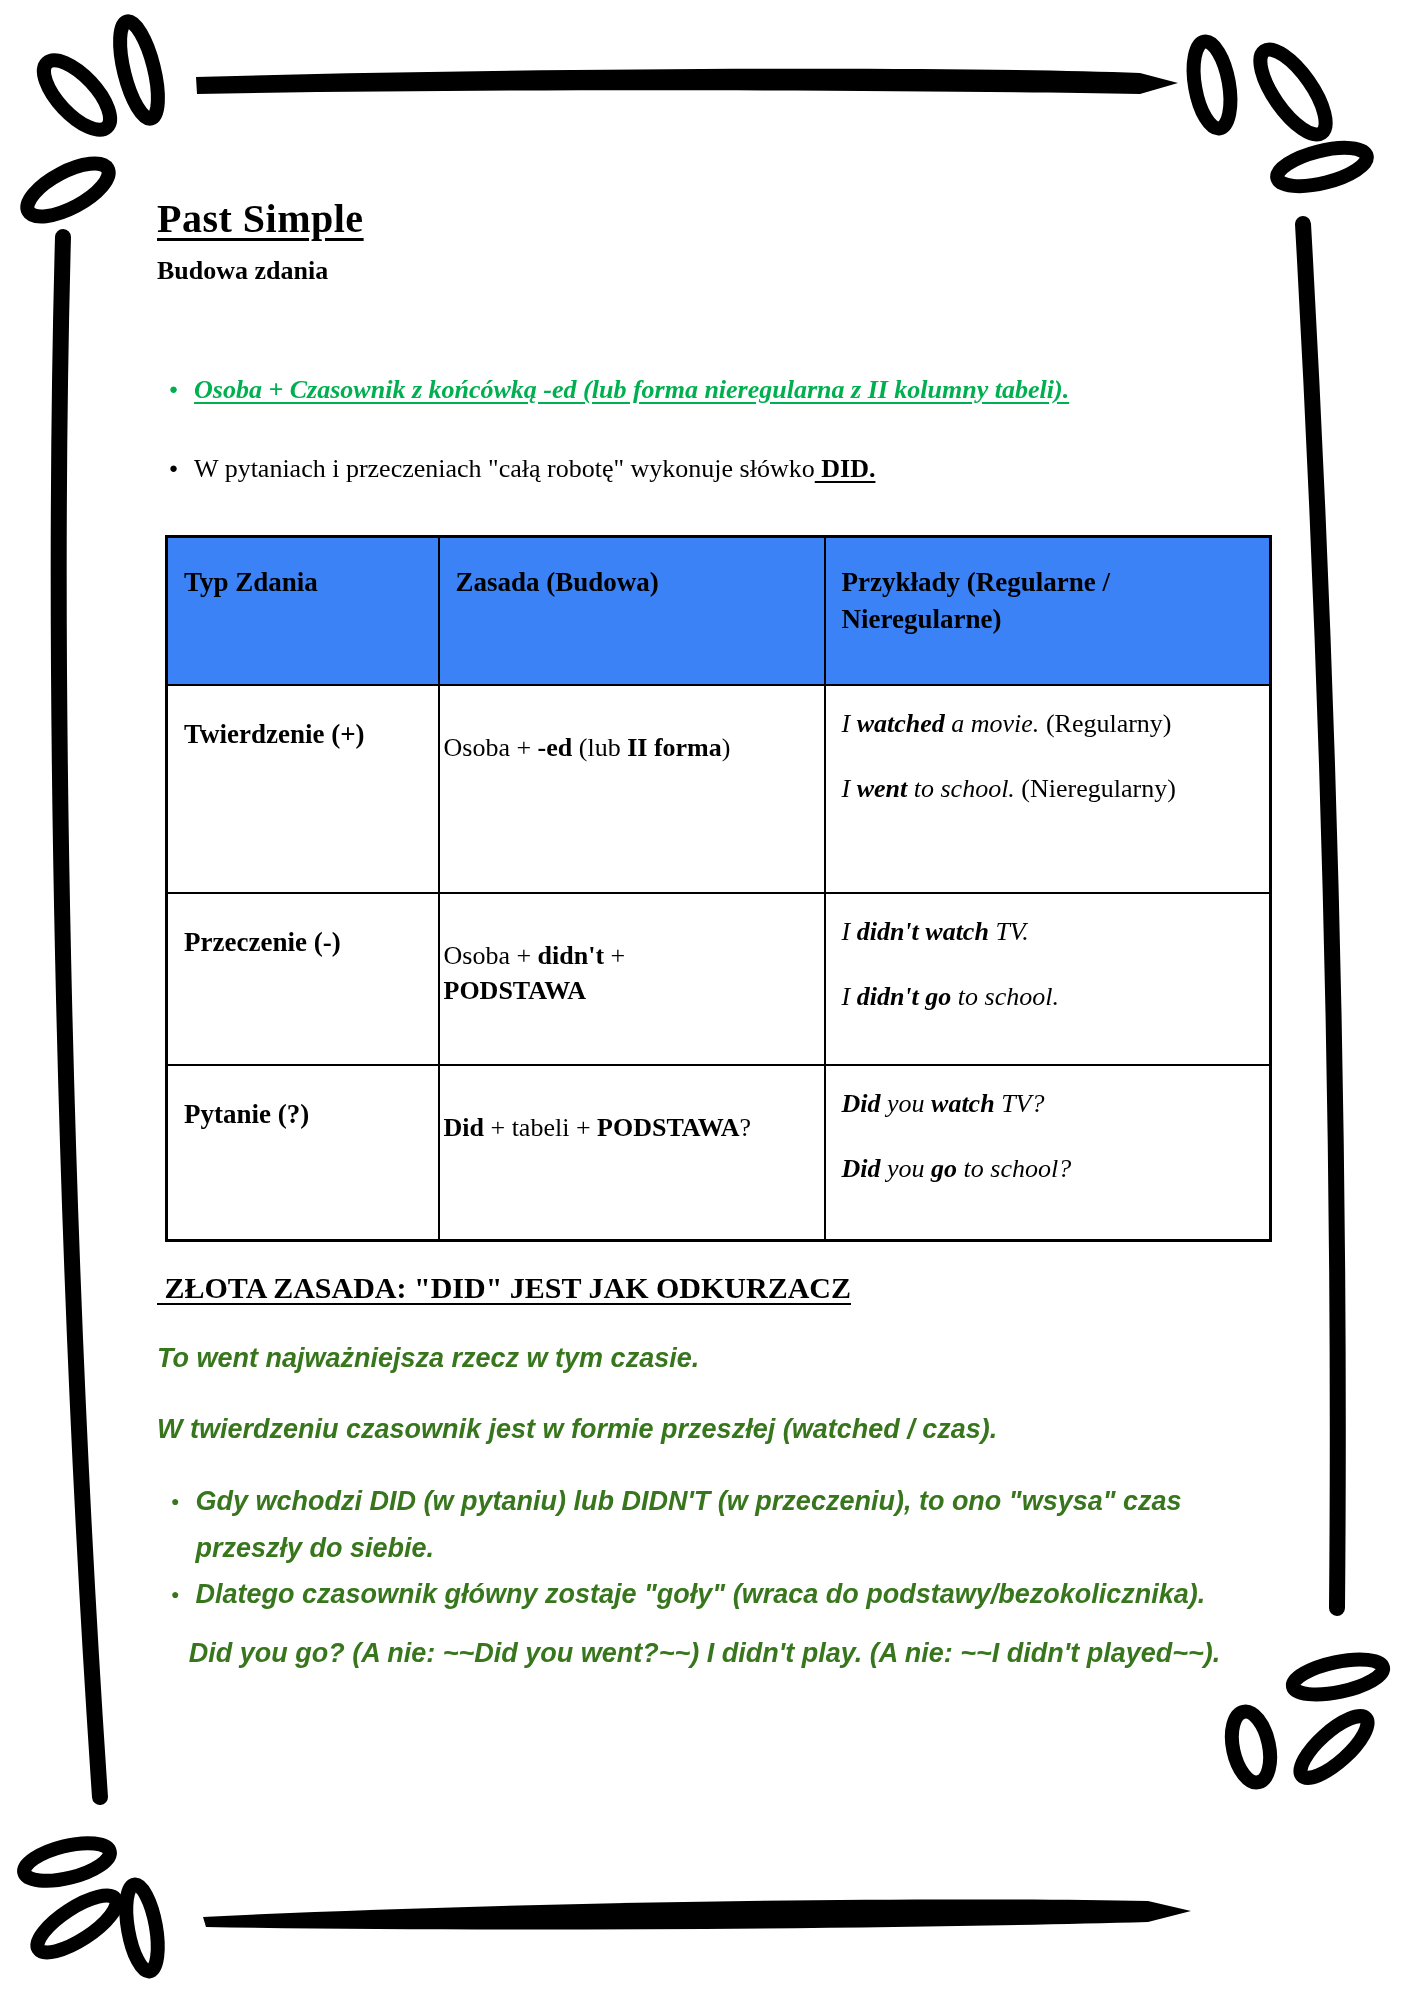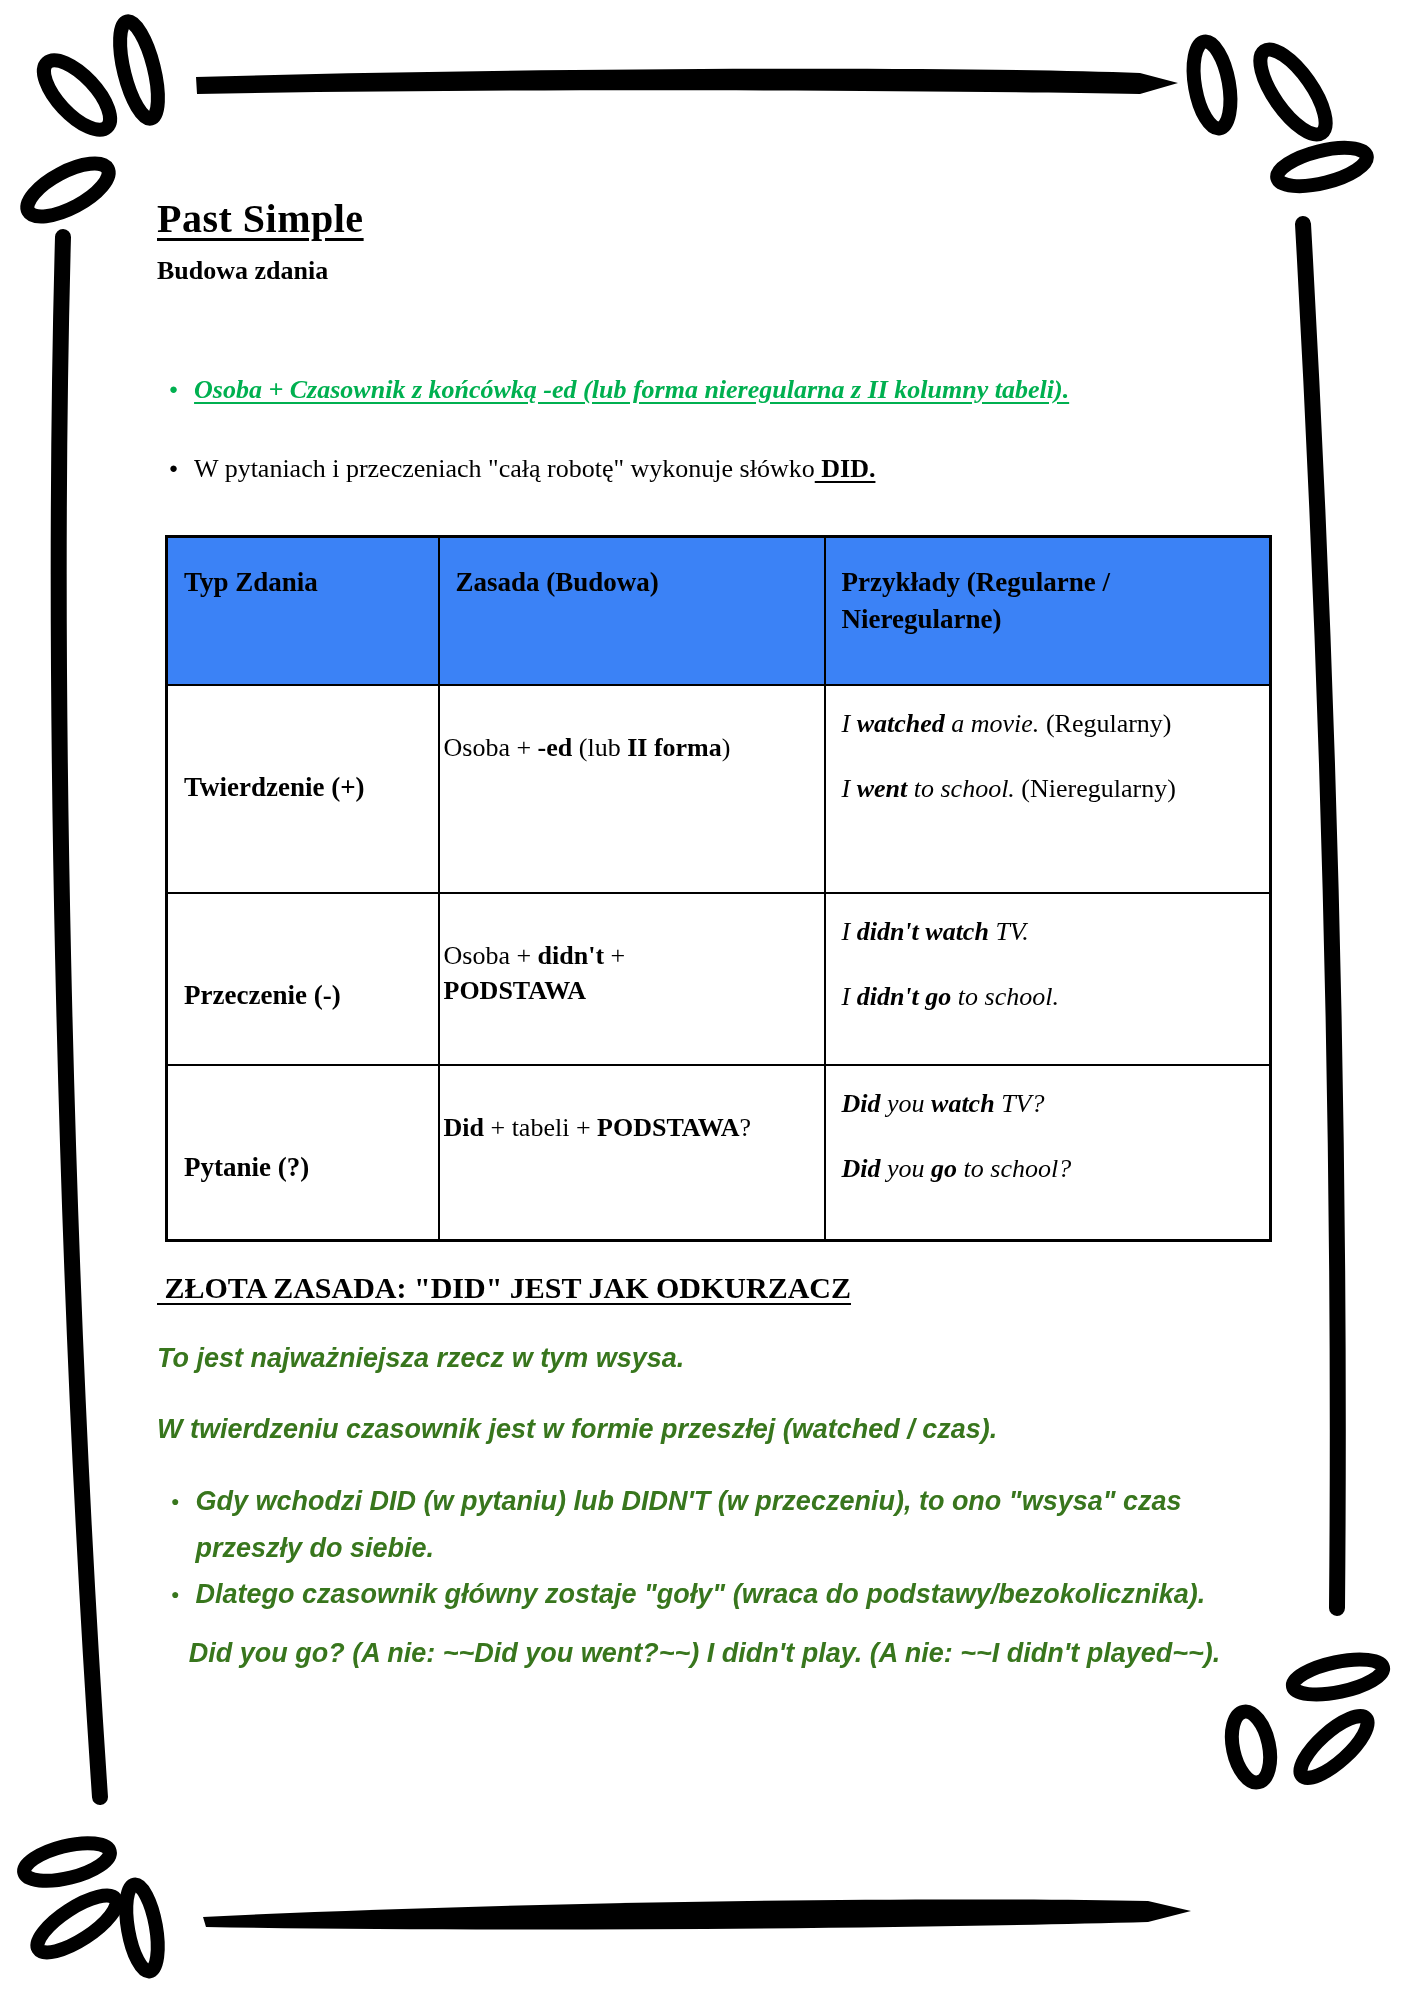--- a/index.html
+++ b/index.html
@@ -40,21 +40,21 @@
     border:3px solid #000;
   }
   table.grammar th,table.grammar td{
     border:2px solid #000;box-sizing:border-box;vertical-align:top;
     overflow:hidden;
   }
   table.grammar th{
     background:#3b82f6;text-align:left;font-size:27px;font-weight:bold;
     padding:26px 16px 0 16px;height:148px;line-height:1.35;
   }
-  td.c1{font-weight:bold;font-size:27px;padding:86px 10px 0 16px;margin-left:37px;}
+  td.c1{font-weight:bold;font-size:27px;padding:33px 10px 0 16px;margin-left:37px;}
   td.c2{font-size:26px;padding:44px 12px 0 4px;line-height:1.35;}
   td.c3{font-size:26px;padding:22px 12px 0 16px;}
   td.c3 p{margin:0 0 34px;line-height:1.2;}
   tr.r0 td{height:208px;}
   tr.r1 td{height:172px;}
   tr.r2 td{height:176px;}
 
   h3.golden-heading{
     margin:28px 0 0;font-size:30px;font-weight:bold;line-height:1.2;
     text-decoration:underline;text-decoration-thickness:2px;text-underline-offset:5px;
@@ -162,21 +162,21 @@
           <td class="c3">
             <p><span class="b i">Did</span><span class="i"> you </span><span class="b i">watch</span><span class="i"> TV?</span></p>
             <p><span class="b i">Did</span><span class="i"> you </span><span class="b i">go</span><span class="i"> to school?</span></p>
           </td>
         </tr>
       </tbody>
     </table>
 
     <section>
       <h3 class="golden-heading">&nbsp;ZŁOTA ZASADA: "DID" JEST JAK ODKURZACZ</h3>
-      <p class="gp">To jest najważniejsza rzecz w tym wsysa.</p>
+      <p class="gp">To went najważniejsza rzecz w tym czasie.</p>
       <p class="gp">W twierdzeniu czasownik jest w formie przeszłej (watched / czas).</p>
       <ul class="green-list">
         <li>
           <span class="dot dark">●</span>
           <span class="seg-wrap">Gdy wchodzi DID (w pytaniu) lub DIDN'T (w przeczeniu), to ono "wsysa" czas przeszły do siebie.</span>
         </li>
         <li>
           <span class="dot dark">●</span>
           <span class="seg-wrap">Dlatego czasownik główny zostaje "goły" (wraca do podstawy/bezokolicznika).</span>
         </li>

